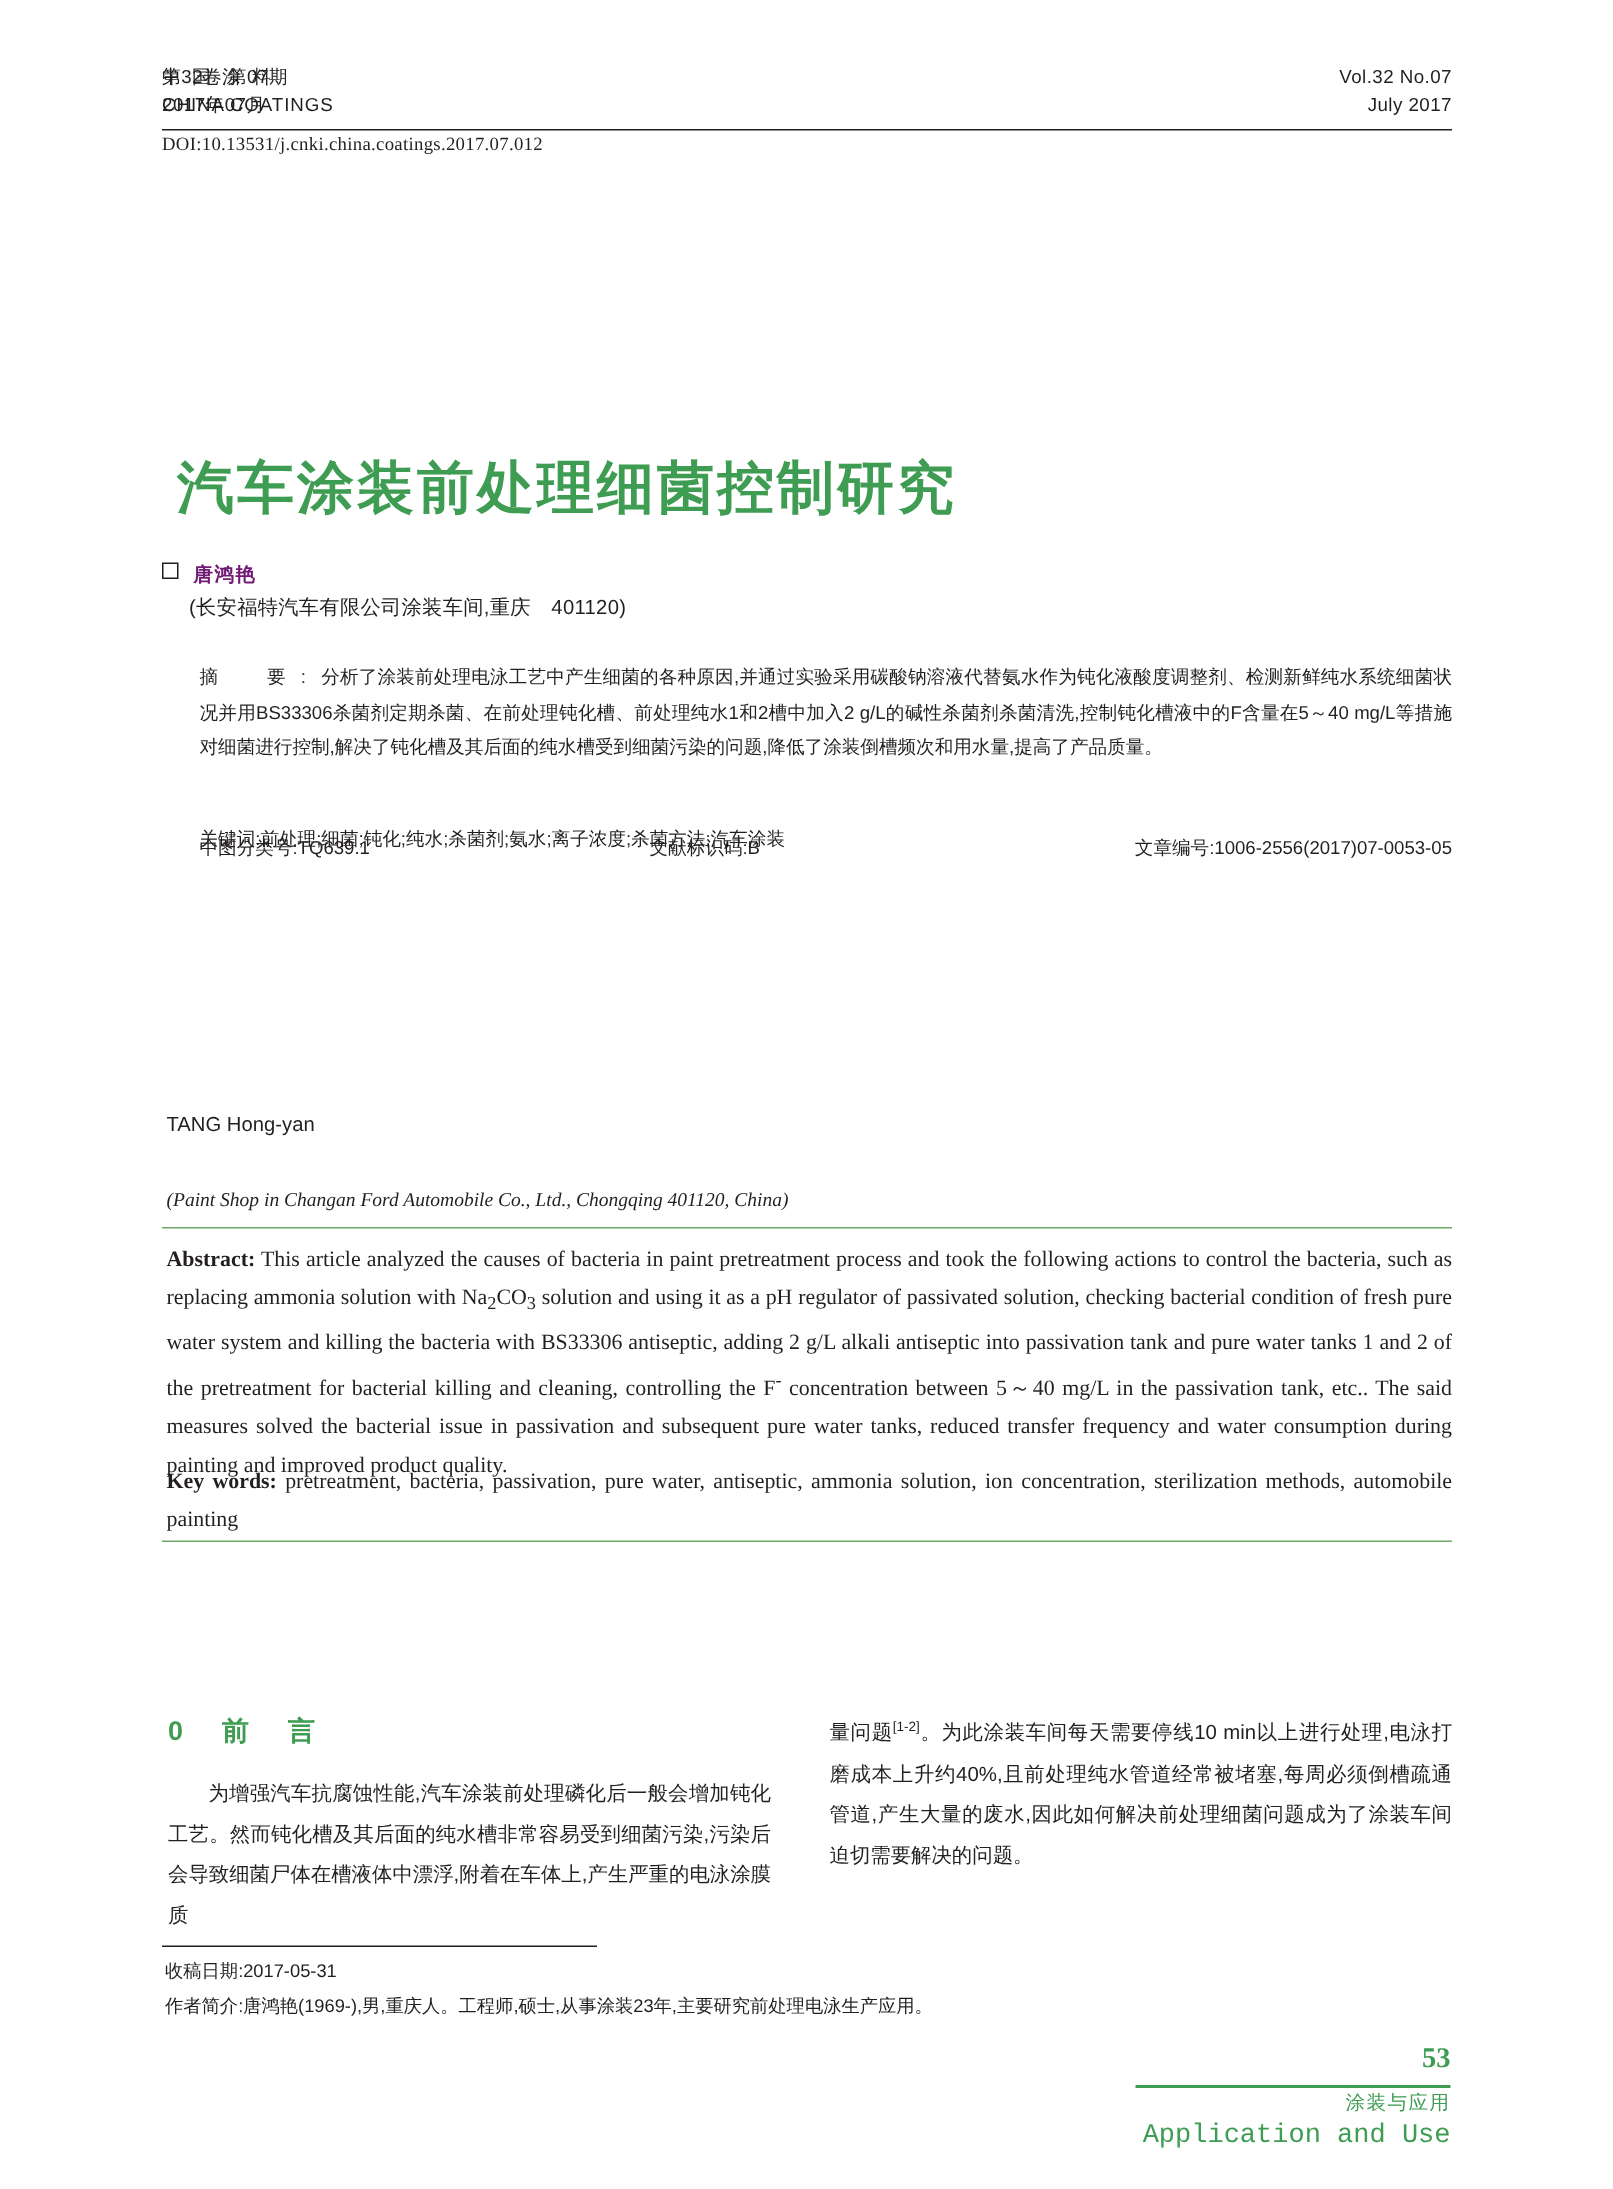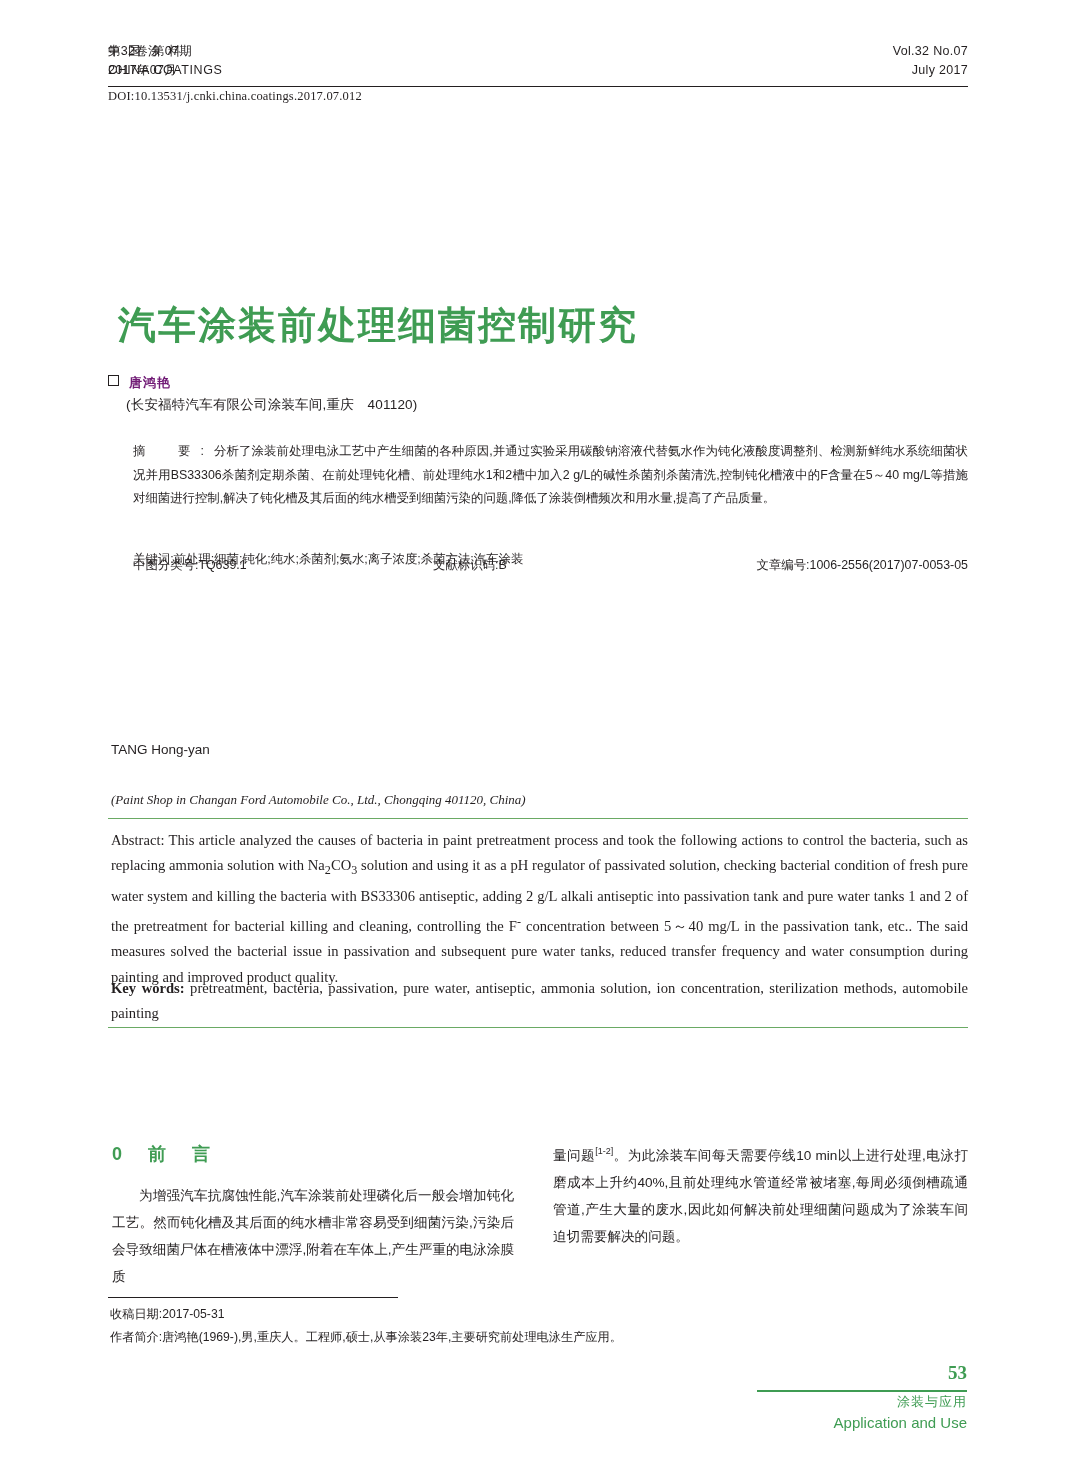--- a/index.html
+++ b/index.html
@@ -191,21 +191,21 @@
     position: absolute;
     left: 111px;
     top: 828px;
     width: 857px;
     font-family: "Liberation Serif", serif;
     font-size: 14.6px;
     line-height: 25.4px;
     color: #231f20;
     text-align: justify;
   }
-  .en-abs b { font-weight: normal; }
+  .en-abs b { font-weight: bold; }
   .en-kw {
     position: absolute;
     left: 111px;
     top: 976px;
     width: 857px;
     font-family: "Liberation Serif", serif;
     font-size: 14.6px;
     line-height: 25.4px;
     color: #231f20;
     text-align: justify;
@@ -295,22 +295,22 @@
     top: 1393px;
     font-size: 13px;
     color: #3f9c53;
     text-align: left;
     letter-spacing: 1px;
   }
   .foot-en {
     position: absolute;
     right: 108px;
     top: 1414px;
-    font-family: Liberation Sans, sans-serif;
-    font-size: 15px;
+    font-family: Liberation Mono, monospace;
+    font-size: 18px;
     color: #3f9c53;
     text-align: right;
   }
 </style>
 </head>
 <body>
 
 <div class="page">
 
   <div class="header">

